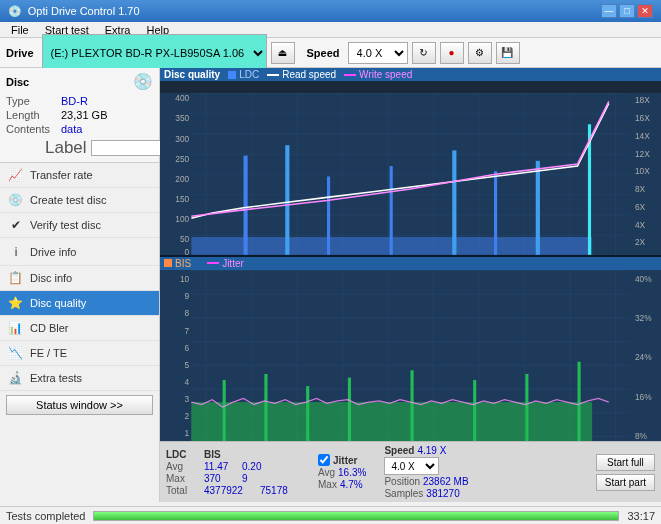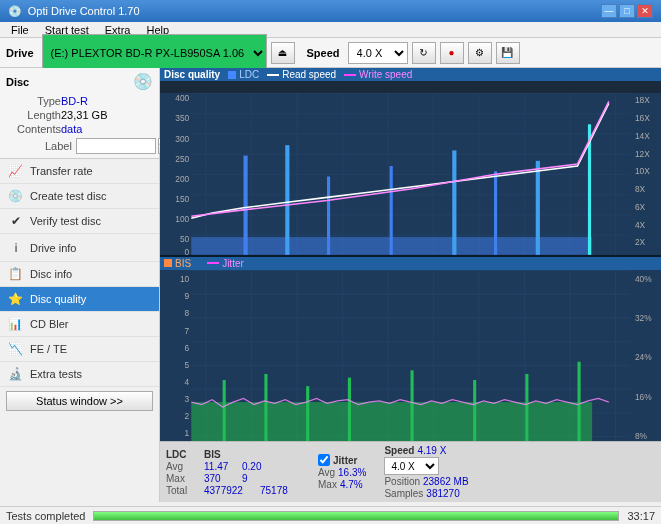--- a/index.html
+++ b/index.html
@@ -53,21 +53,21 @@
       align-items: center;
       padding: 3px 6px;
       height: 30px;
       gap: 4px;
     }
     .toolbar-label { font-size: 11px; font-weight: 600; margin-right: 4px; }
     .drive-select {
       height: 38px;
       font-size: 11px;
       border: 1px solid #aaa;
-      background: #22c55e;
+      background: #5eead4;
       padding: 0 4px;
       min-width: 200px;
     }
     .toolbar-btn {
       height: 22px; min-width: 24px;
       background: linear-gradient(to bottom, #fff, #e0e0e0);
       border: 1px solid #aaa;
       font-size: 10px;
       cursor: pointer;
       display: flex; align-items: center; justify-content: center;
@@ -102,25 +102,25 @@
     }
     .disc-header {
       display: flex;
       align-items: center;
       justify-content: space-between;
       margin-bottom: 4px;
     }
     .disc-title { font-weight: 700; font-size: 11px; }
     .disc-icon { font-size: 16px; }
     .disc-row { display: flex; align-items: center; margin-bottom: 2px; font-size: 11px; }
-    .disc-row-label { color: #555; width: 55px; flex-shrink: 0; text-align: right; }
+    .disc-row-label { color: #555; width: 55px; flex-shrink: 0; }
     .disc-row-value { color: #0000cc; font-weight: 500; }
     .disc-row-value.black { color: #000; }
     .label-row { display: flex; align-items: center; margin-top: 3px; }
-    .label-text { color: #555; font-size: 11px; margin-right: 4px; padding-left: 39px; }
+    .label-text { color: #555; font-size: 17px; margin-right: 4px; padding-left: 39px; }
     .label-input {
       border: 1px solid #aaa;
       height: 16px;
       font-size: 10px;
       width: 80px;
       padding: 0 2px;
     }
     .label-btn {
       width: 16px; height: 16px;
       background: linear-gradient(to bottom, #fff, #ddd);
@@ -523,20 +523,24 @@
           <div style="display:flex; gap:3px;">
             <span style="color:#555;">Position</span>
             <span style="color:#0000cc;">23862 MB</span>
           </div>
           <div style="display:flex; gap:3px;">
             <span style="color:#555;">Samples</span>
             <span style="color:#0000cc;">381270</span>
           </div>
         </div>
 
+        <div class="action-btns">
+          <button class="action-btn">Start full</button>
+          <button class="action-btn">Start part</button>
+        </div>
       </div>
     </div>
   </div>
 
   <div class="statusbar" style="bottom:0; position:absolute;">
     <span class="status-text">Tests completed</span>
     <div class="progress-bar-container">
       <div class="progress-bar-fill" style="width:100%;"></div>
     </div>
     <span class="status-time">33:17</span>

